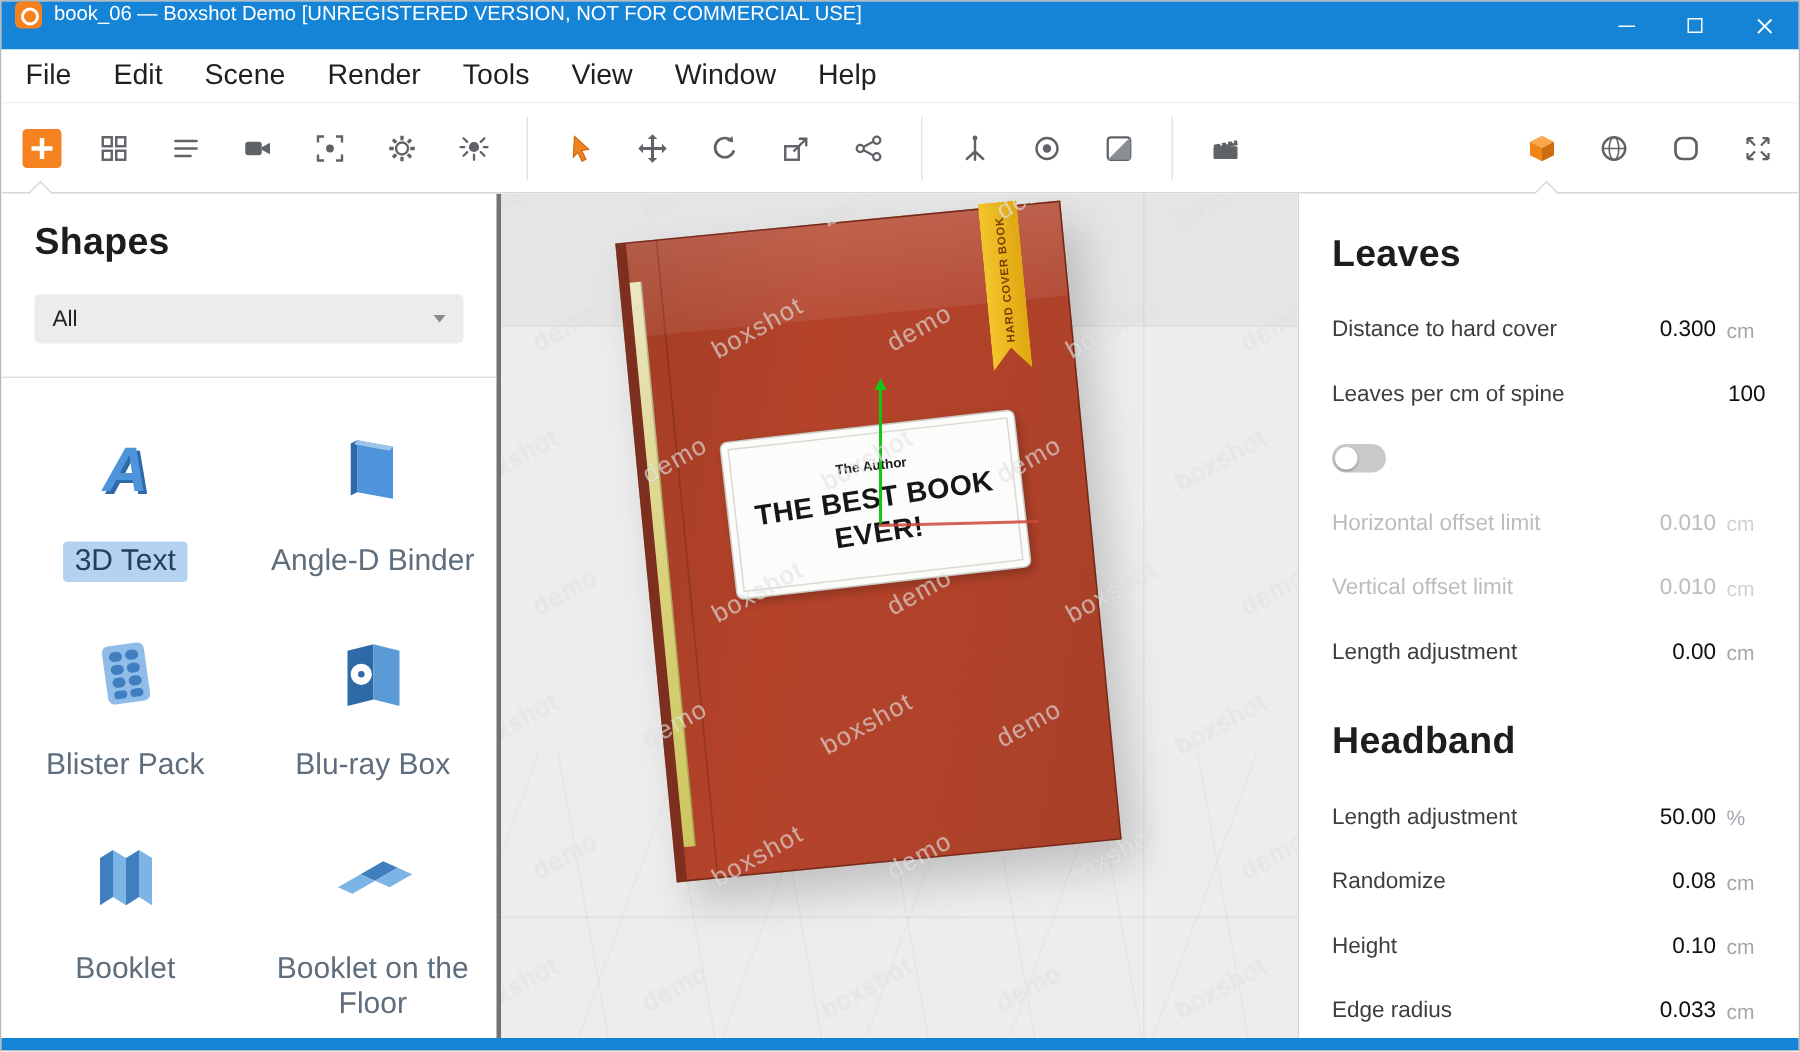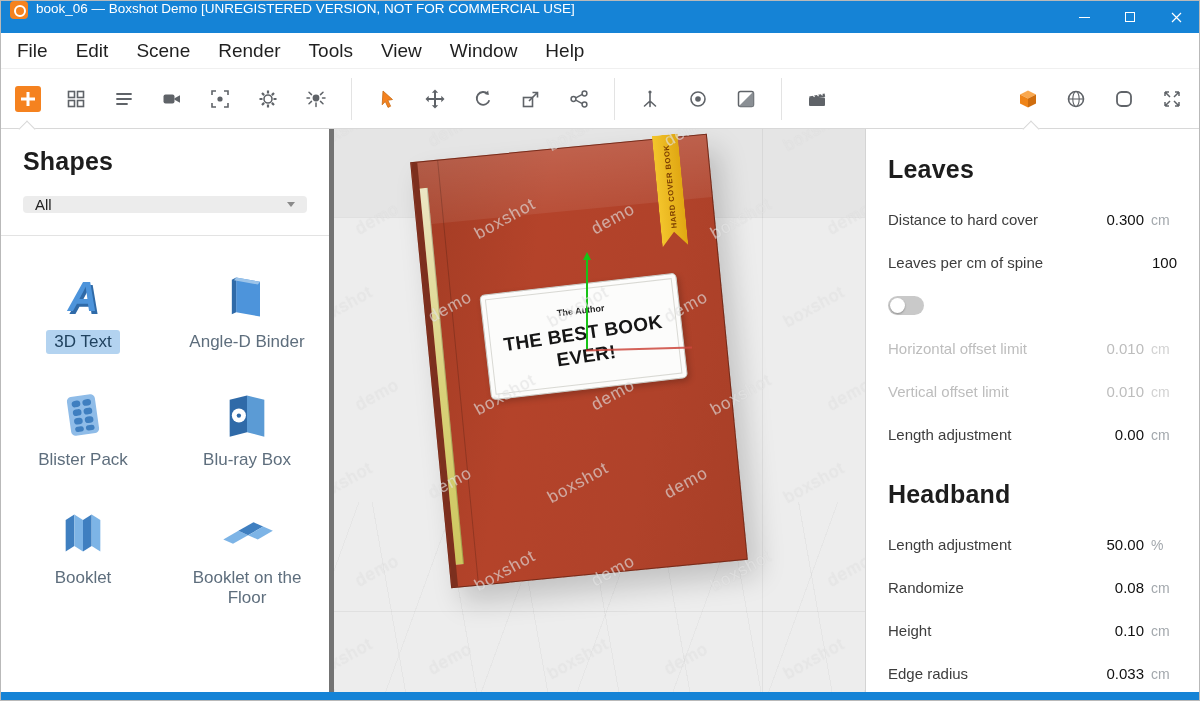--- a/index.html
+++ b/index.html
@@ -31,30 +31,30 @@
   .add-box::after { width:3px; height:14px; transform:translate(-50%,-50%); }
   .tb-right { margin-left:auto; display:flex; gap:10px; }
   .notch { position:absolute; bottom:-7px; width:12px; height:12px; background:#fff; border-left:1px solid #d8d8d8; border-top:1px solid #d8d8d8; transform:rotate(45deg); z-index:6; }
   .notch-left { left:20px; }
   .notch-right { left:1024px; }
 
   
   .main { flex:1; display:flex; min-height:0; }
 
   
-  .shapes-panel { width:333px; flex:none; background:#fff; border-right:5px solid #737373; padding:18px 0 15px 0; overflow:hidden; }
+  .shapes-panel { width:333px; flex:none; background:#fff; border-right:3px solid #737373; padding:18px 0 15px 0; overflow:hidden; }
   .panel-h1 { font-size:25px; font-weight:600; color:#1d1d1d; padding:0 22px; letter-spacing:.2px; }
-  .dropdown { margin:20px 22px 0 22px; height:17px; background:#ececec; border-radius:4px; display:flex; align-items:center; padding:0 12px; position:relative; cursor:default; }
+  .dropdown { margin:20px 22px 0 22px; height:33px; background:#ececec; border-radius:4px; display:flex; align-items:center; padding:0 12px; position:relative; cursor:default; }
   .dropdown-label { font-size:15px; color:#222; }
   .caret-down { margin-left:auto; width:0; height:0; border-left:4.5px solid transparent; border-right:4.5px solid transparent; border-top:5px solid #8a8a8a; }
   .panel-divider { height:1px; background:#e3e3e3; margin-top:22px; }
   .shape-grid { display:flex; flex-wrap:wrap; padding-top:18px; }
   .shape-item { width:50%; display:flex; flex-direction:column; align-items:center; padding:10px 4px 18px 4px; cursor:default; }
   .shape-icon { height:66px; display:flex; align-items:center; justify-content:center; }
-  .shape-label { margin-top:0; font-size:17px; color:#5e6e7d; padding:2px 8px; border-radius:3px; text-align:center; }
+  .shape-label { margin-top:15px; font-size:20px; color:#5e6e7d; padding:2px 8px; border-radius:3px; text-align:center; }
   .shape-label.selected { background:#b3d3f0; color:#20425f; }
   .i-3dtext { font-size:42px; font-weight:800; font-style:italic; color:#4d94db; text-shadow:2.5px 2.5px 0 #2f6aa8; line-height:1; }
 
   
   .viewport { flex:1; position:relative; background:#ededed; overflow:hidden; }
   .vp-band { position:absolute; left:0; right:0; top:0; height:88px; background:#e5e5e5; }
   .vp-hline { position:absolute; left:0; right:0; height:1px; background:rgba(0,0,0,.055); }
   .vp-vline { position:absolute; top:0; bottom:0; width:1px; background:rgba(0,0,0,.055); }
   .vp-floor { position:absolute; left:0; right:0; bottom:0; height:190px;
     background:

